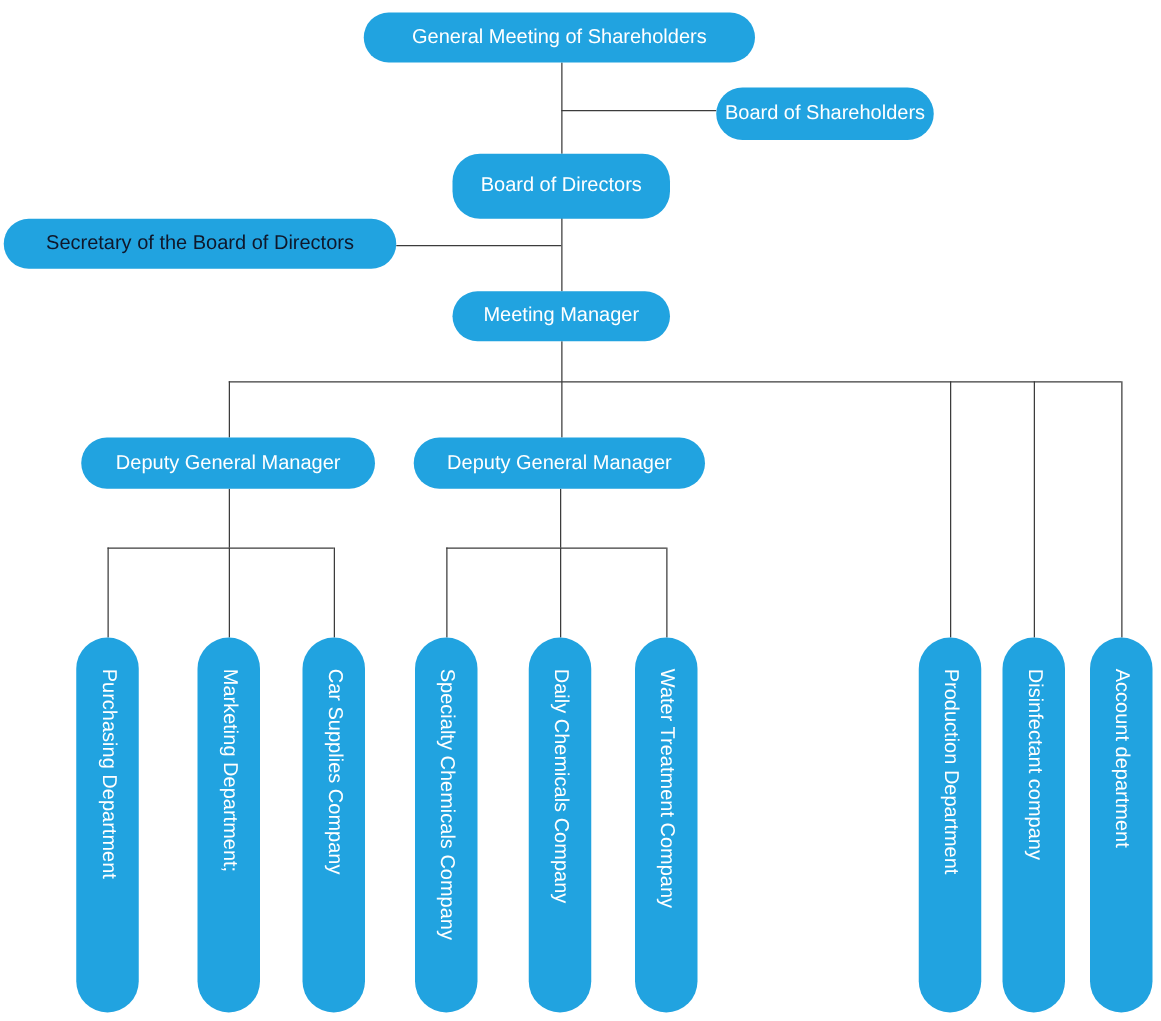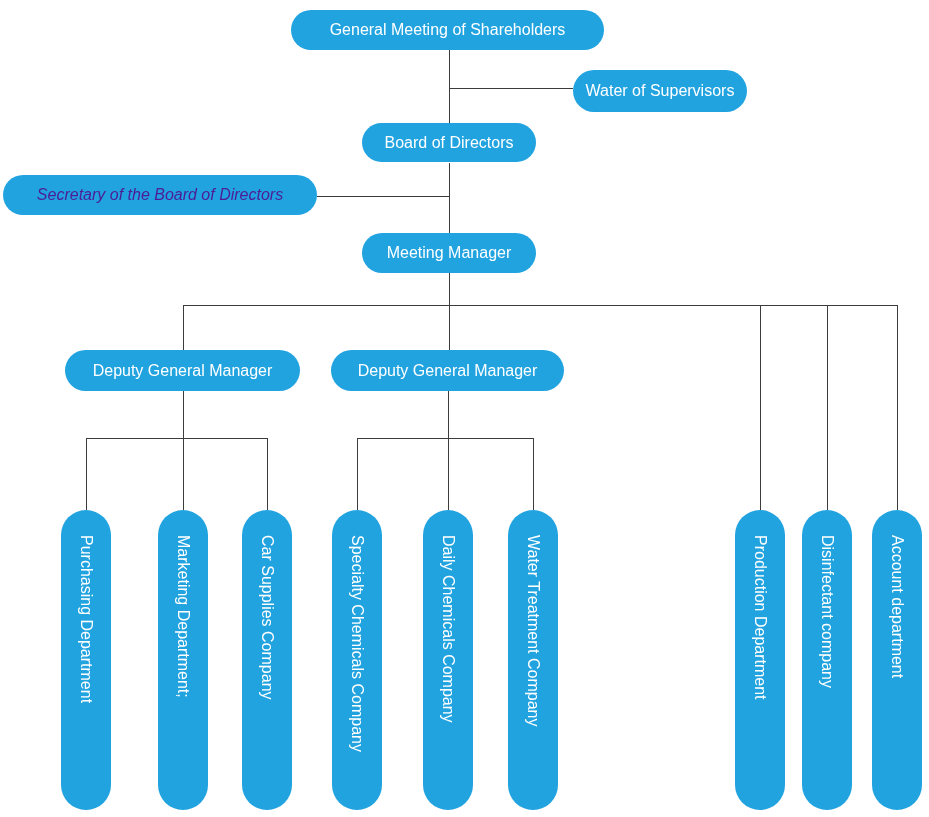--- a/index.html
+++ b/index.html
@@ -60,23 +60,23 @@
     <div class="line" style="left: 86px; top: 438px; width: 181px; height: 1px; background: rgb(60, 60, 60);"></div>
     <div class="line" style="left: 86px; top: 438px; width: 1px; height: 72px; background: rgb(60, 60, 60);"></div>
     <div class="line" style="left: 183px; top: 438px; width: 1px; height: 72px; background: rgb(60, 60, 60);"></div>
     <div class="line" style="left: 267px; top: 438px; width: 1px; height: 72px; background: rgb(60, 60, 60);"></div>
     <div class="line" style="left: 448px; top: 391px; width: 1px; height: 47px; background: rgb(60, 60, 60);"></div>
     <div class="line" style="left: 357px; top: 438px; width: 176px; height: 1px; background: rgb(60, 60, 60);"></div>
     <div class="line" style="left: 357px; top: 438px; width: 1px; height: 72px; background: rgb(60, 60, 60);"></div>
     <div class="line" style="left: 448px; top: 438px; width: 1px; height: 72px; background: rgb(60, 60, 60);"></div>
     <div class="line" style="left: 533px; top: 438px; width: 1px; height: 72px; background: rgb(60, 60, 60);"></div>
     <div class="node horizontal" style="left: 291px; top: 10px; width: 313px; height: 40px; background: rgb(33, 163, 224); color: rgb(255, 255, 255);">General Meeting of Shareholders</div>
-    <div class="node horizontal" style="left: 573px; top: 70px; width: 174px; height: 42px; background: rgb(33, 163, 224); color: rgb(255, 255, 255);">Water of Supervisors</div>
-    <div class="node horizontal" style="left: 362px; top: 123px; width: 174px; height: 39px; background: rgb(33, 163, 224); color: rgb(255, 255, 255);">Board of Directors</div>
-    <div class="node horizontal" style="left: 3px; top: 175px; width: 314px; height: 40px; background: rgb(33, 163, 224); color: #4c1d95; font-style: italic;">Secretary of the Board of Directors</div>
+    <div class="node horizontal" style="left: 573px; top: 70px; width: 174px; height: 42px; background: rgb(33, 163, 224); color: rgb(255, 255, 255);">Board of Shareholders</div>
+    <div class="node horizontal" style="left: 362px; top: 123px; width: 174px; height: 52px; background: rgb(33, 163, 224); color: rgb(255, 255, 255);">Board of Directors</div>
+    <div class="node horizontal" style="left: 3px; top: 175px; width: 314px; height: 40px; background: rgb(33, 163, 224); color: #0f172a;">Secretary of the Board of Directors</div>
     <div class="node horizontal" style="left: 362px; top: 233px; width: 174px; height: 40px; background: rgb(33, 163, 224); color: rgb(255, 255, 255);">Meeting Manager</div>
     <div class="node horizontal" style="left: 65px; top: 350px; width: 235px; height: 41px; background: rgb(33, 163, 224); color: rgb(255, 255, 255);">Deputy General Manager</div>
     <div class="node horizontal" style="left: 331px; top: 350px; width: 233px; height: 41px; background: rgb(33, 163, 224); color: rgb(255, 255, 255);">Deputy General Manager</div>
     <div class="node vertical" style="left: 61px; top: 510px; width: 50px; height: 300px; background: rgb(33, 163, 224); color: rgb(255, 255, 255);">Purchasing Department</div>
     <div class="node vertical" style="left: 158px; top: 510px; width: 50px; height: 300px; background: rgb(33, 163, 224); color: rgb(255, 255, 255);">Marketing Department;</div>
     <div class="node vertical" style="left: 242px; top: 510px; width: 50px; height: 300px; background: rgb(33, 163, 224); color: rgb(255, 255, 255);">Car Supplies Company</div>
     <div class="node vertical" style="left: 332px; top: 510px; width: 50px; height: 300px; background: rgb(33, 163, 224); color: rgb(255, 255, 255);">Specialty Chemicals Company</div>
     <div class="node vertical" style="left: 423px; top: 510px; width: 50px; height: 300px; background: rgb(33, 163, 224); color: rgb(255, 255, 255);">Daily Chemicals Company</div>
     <div class="node vertical" style="left: 508px; top: 510px; width: 50px; height: 300px; background: rgb(33, 163, 224); color: rgb(255, 255, 255);">Water Treatment Company</div>
     <div class="node vertical" style="left: 735px; top: 510px; width: 50px; height: 300px; background: rgb(33, 163, 224); color: rgb(255, 255, 255);">Production Department</div>

